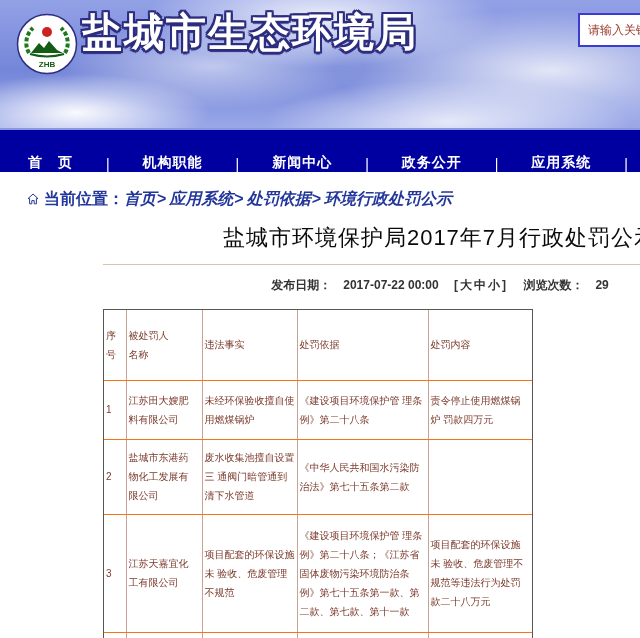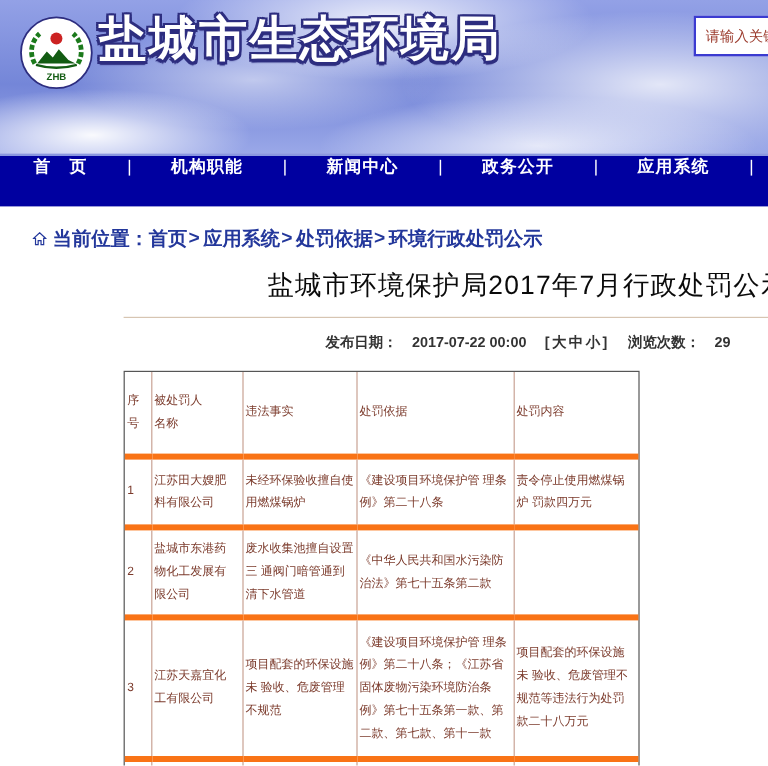--- a/index.html
+++ b/index.html
@@ -29,53 +29,53 @@
   }
   .search-box {
     position:absolute; left:578px; top:13px; width:112px; height:34px;
     border:2px solid #3b3bd0; background:#ffffff; color:#9c3c2e;
     font-size:12px; padding:0 8px; outline:none;
     font-family:"Liberation Sans","DejaVu Sans",sans-serif;
   }
   
   .nav {
     height:44px; background:#0000a0; border-top:2px solid #8a97e0;
-    display:flex; align-items:flex-start; justify-content:space-between;
+    display:flex; align-items:flex-end; justify-content:space-between;
     padding:0 12px 0 28px; color:#ffffff; font-size:14px; font-weight:bold;
   }
   .nav-item { cursor:pointer; letter-spacing:1px; }
   .nav-sep { font-weight:normal; color:#ffffff; }
   
   .breadcrumb {
     margin:20px 0 0 27px; height:14px; display:flex; align-items:center;
     font-size:16px; color:#23379b; font-weight:bold;
   }
   .bc-icon { margin-right:5px; display:inline-block; }
-  .bc-link { cursor:pointer; }
+  .bc-link { cursor:pointer;font-style:italic; }
   .bc-sep { margin:0 3px 0 1px; }
   
   .content { margin-left:103px; width:674px; }
   .article-title {
     margin-top:16px; text-align:center; font-size:22px; font-weight:500;
     color:#0a0a0a; letter-spacing:1px; line-height:32px;
   }
   .title-rule { border:none; border-top:1px solid #d7c5b2; margin-top:10px; }
   .meta {
     margin-top:12px; text-align:center; font-size:12px; font-weight:bold; color:#333333;
   }
   .meta span { margin:0 6px; }
   .font-size-switch { cursor:pointer; letter-spacing:2px; }
   
   .table-wrap { margin-top:15px; width:430px; border:1px solid #565656; }
   table {
     border-collapse:collapse; table-layout:fixed; width:428px;
     color:#7b3a2b; font-size:10px; line-height:19px;
   }
   th, td {
-    border-right:1px solid #c9a294; border-bottom:5px solid #f97316;
+    border-right:1px solid #c9a294; border-bottom:1px solid #f97316;
     vertical-align:middle; text-align:left; padding:1px 2px;
     font-weight:normal; white-space:pre-line; overflow:hidden;
   }
   th:last-child, td:last-child { border-right:none; }
   tr.hrow { height:70px; }
   tr.r0 { height:59px; }
   tr.r1 { height:75px; }
   tr.r2 { height:118px; }
   tr.r3 { height:40px; }
   tr.r3 td { border-bottom:none; }

